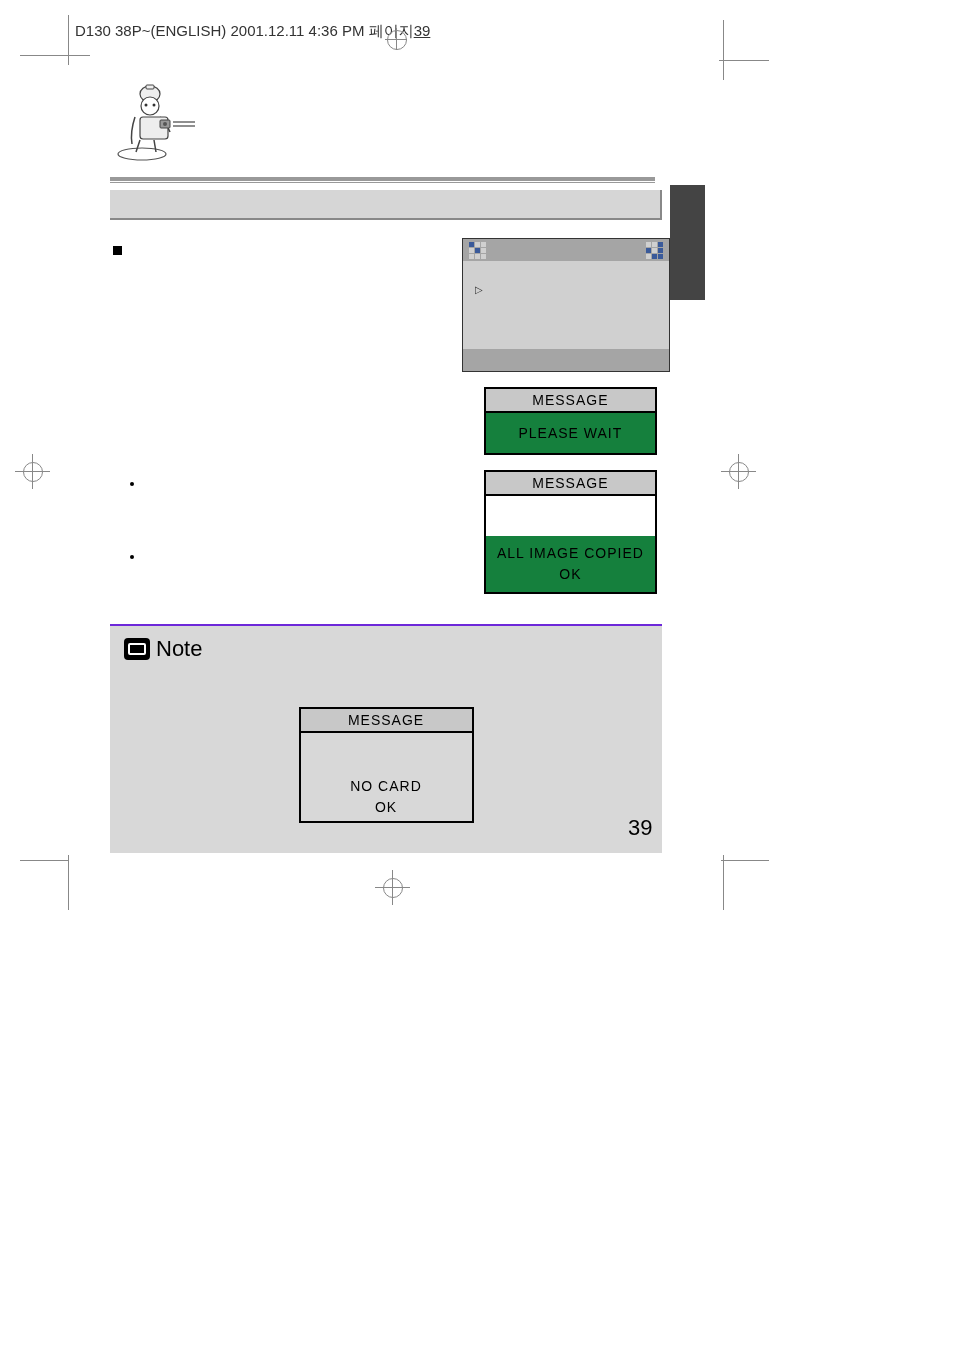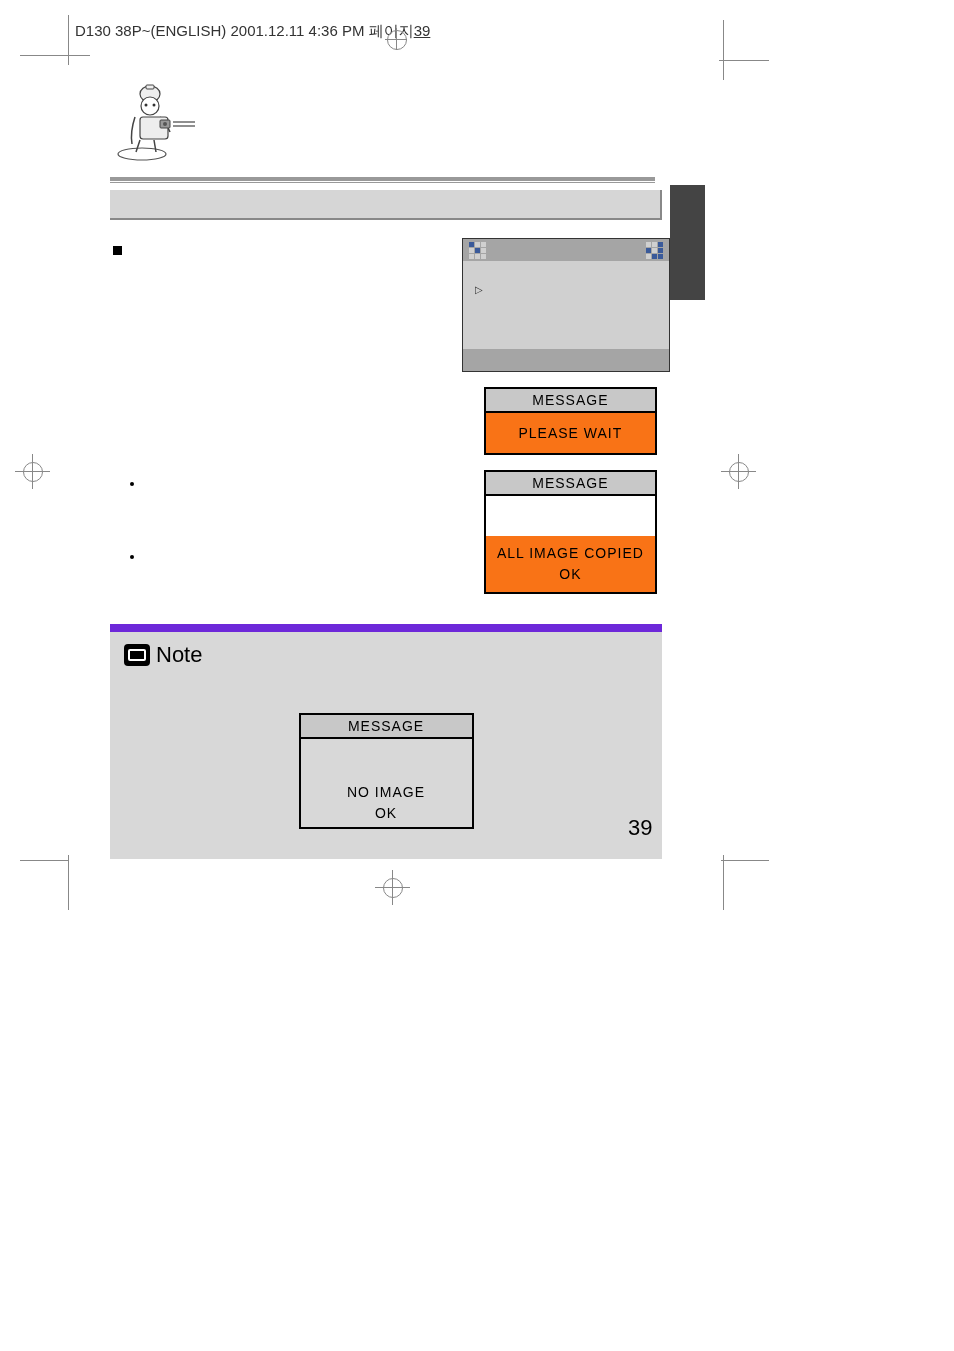--- a/index.html
+++ b/index.html
@@ -331,21 +331,21 @@
     }
     .message-box-header {
       background: #c8c8c8;
       border-bottom: 2px solid #000;
       text-align: center;
       font-size: 14px;
       letter-spacing: 1px;
       padding: 3px 0;
     }
     .message-box-body {
-      background: #f97316;
+      background: #15803d;
       text-align: center;
       font-size: 14px;
       letter-spacing: 1px;
       padding: 12px 2px;
     }
     .message-box-body.tall {
       padding: 7px 2px;
       line-height: 1.5;
       margin-top: 40px;
     }
@@ -353,21 +353,21 @@
       display: inline-block;
       width: 4px;
       height: 4px;
       background: #000;
       border-radius: 50%;
       margin-left: 20px;
       vertical-align: middle;
     }
     .note-section {
       background: #d8d8d8;
-      border-top: 8px solid #6d28d9;
+      border-top: 2px solid #6d28d9;
       padding: 10px 14px 30px 14px;
       margin-top: 30px;
       width: 552px;
     }
     .note-row {
       display: flex;
       align-items: center;
       gap: 6px;
     }
     .note-icon {
@@ -526,21 +526,21 @@
   </div>
 
   <div class="note-section">
     <div class="note-row">
       <div class="note-icon"></div>
       <div class="note-label">Note</div>
     </div>
     <div class="note-message-box">
       <div class="message-box-header">MESSAGE</div>
       <div class="message-box-body tall" style="background:#d8d8d8;padding:3px 2px;">
-        <div>NO IMAGE</div>
+        <div>NO CARD</div>
         <div>OK</div>
       </div>
     </div>
   </div>
 
 </div>
 
 <div class="page-number">39</div>
 
 </body></html>

